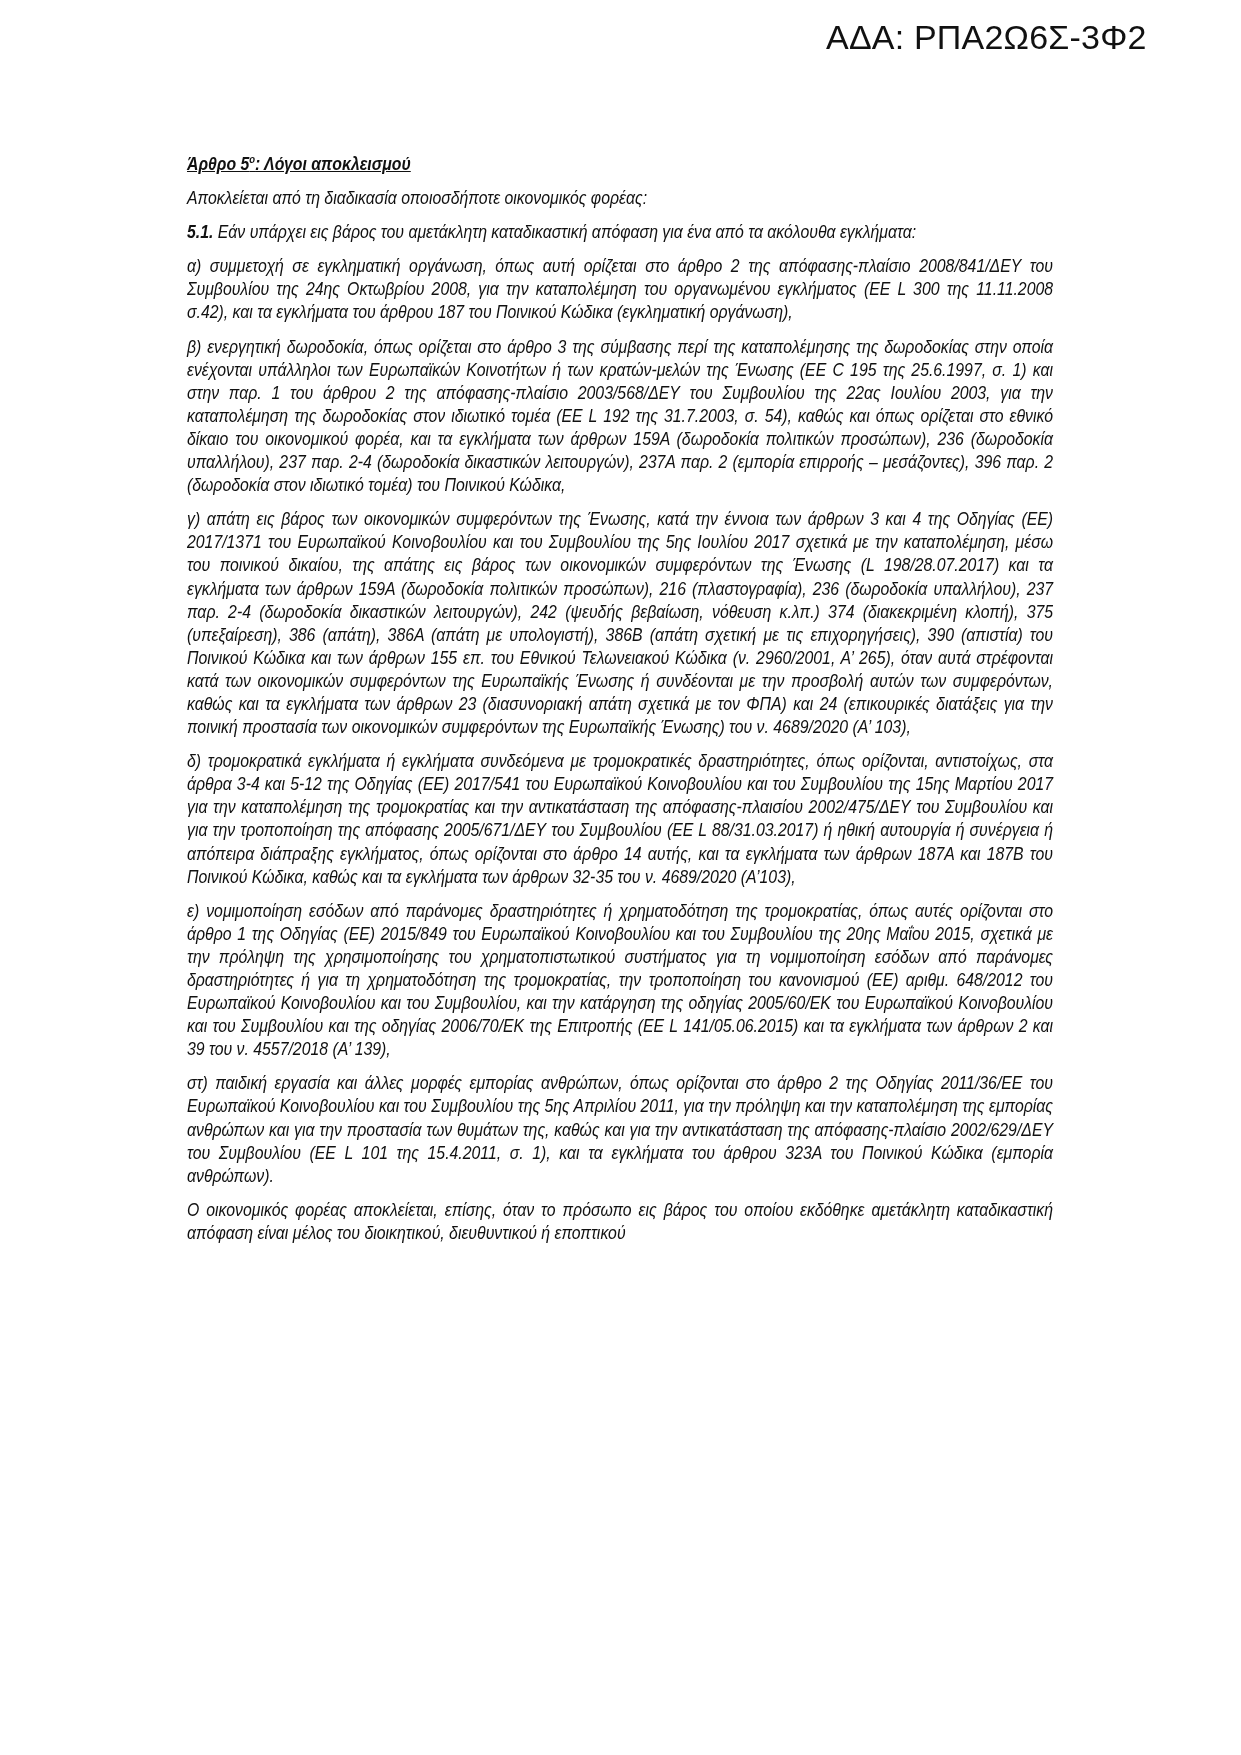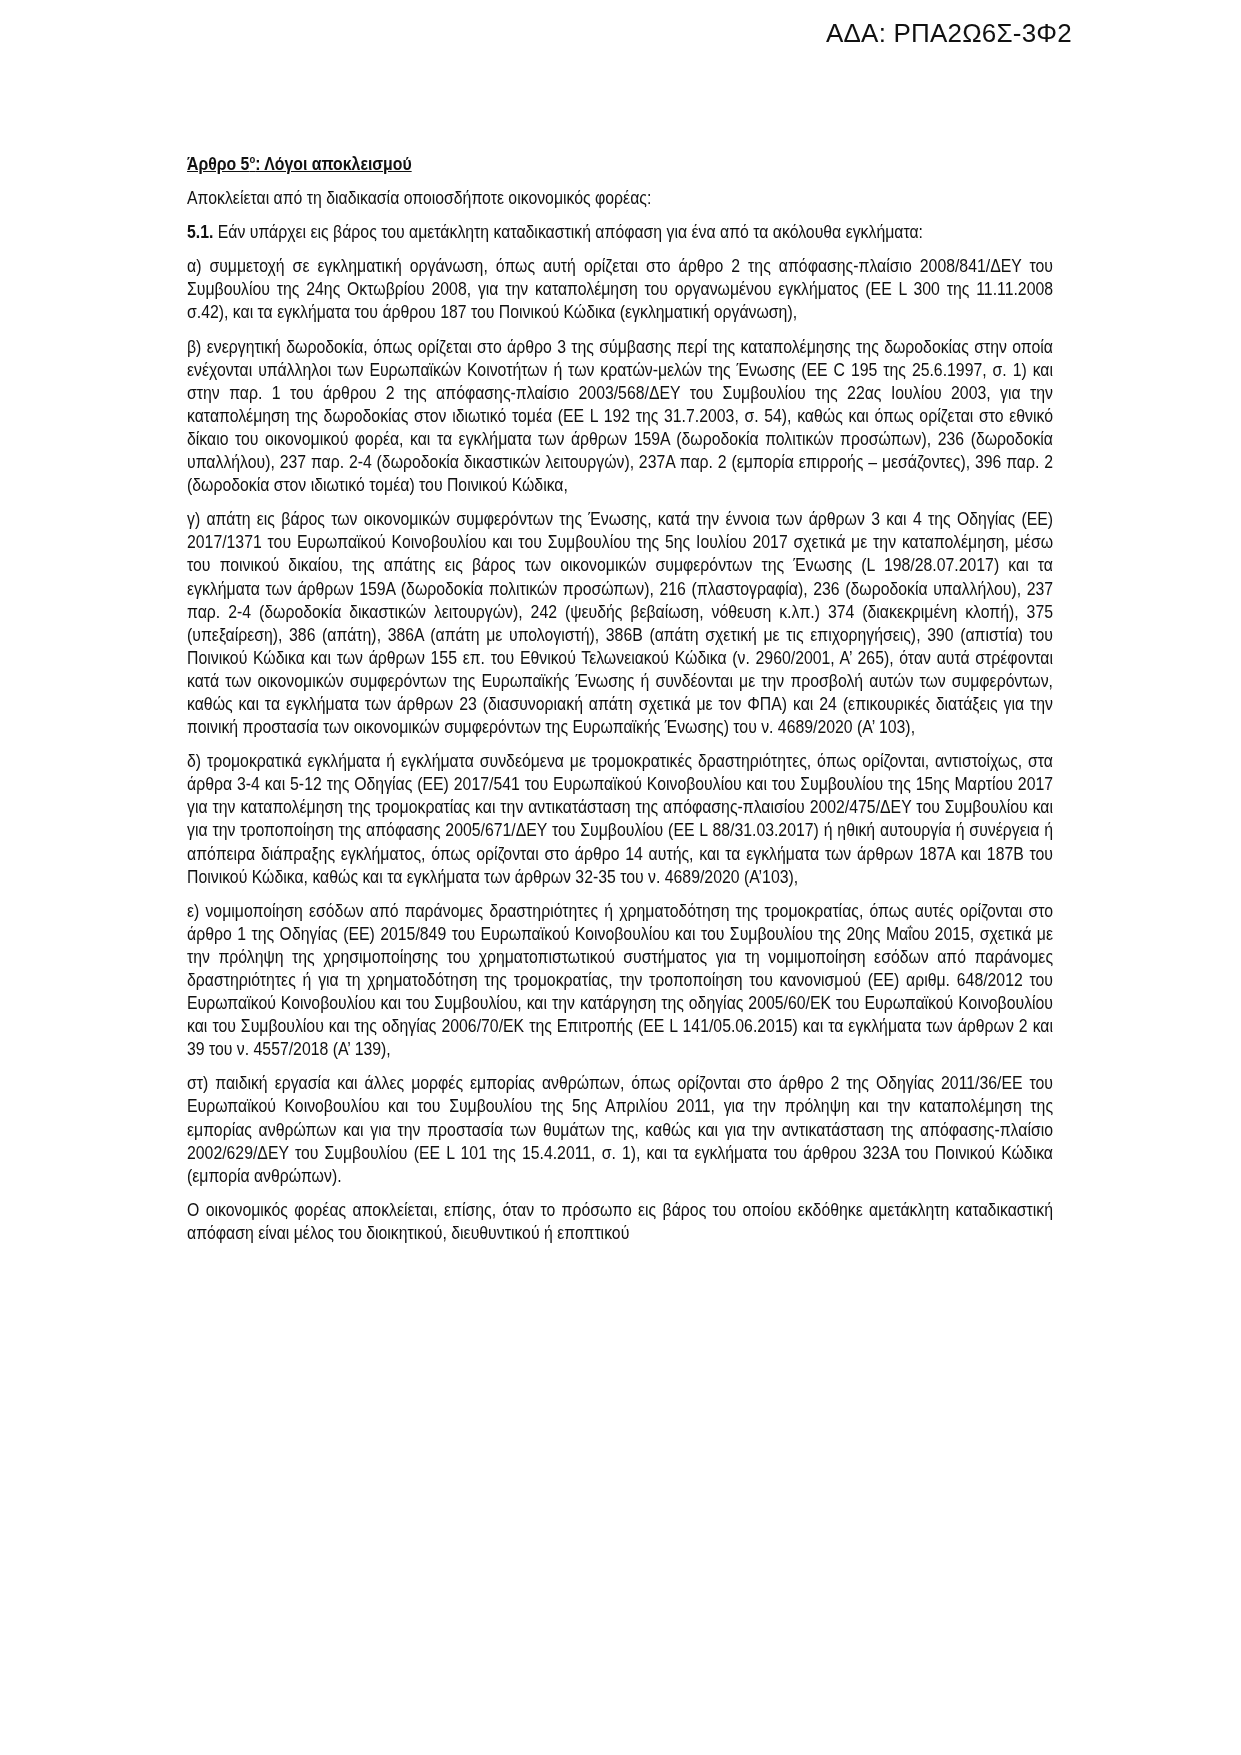--- a/index.html
+++ b/index.html
@@ -8,29 +8,30 @@
     height: 1755px;
     position: relative;
     overflow: hidden;
     font-family: "Liberation Sans", sans-serif;
     color: #111111;
   }
   .ada {
     position: absolute;
     top: 18px;
     left: 826px;
-    font-size: 26px;
+    font-size: 34px;
     letter-spacing: 0.2px;
     color: #111;
   }
   .page {
     position: absolute;
     left: 187px;
     top: 148px;
     width: 866px;
+    font-style: italic;
   }
   .narrow {
     font-size: 18.4px;
     line-height: 23.1px;
     transform: scaleX(0.86);
     transform-origin: left top;
     width: 1007px; 
   }
   .title {
     font-weight: bold;

